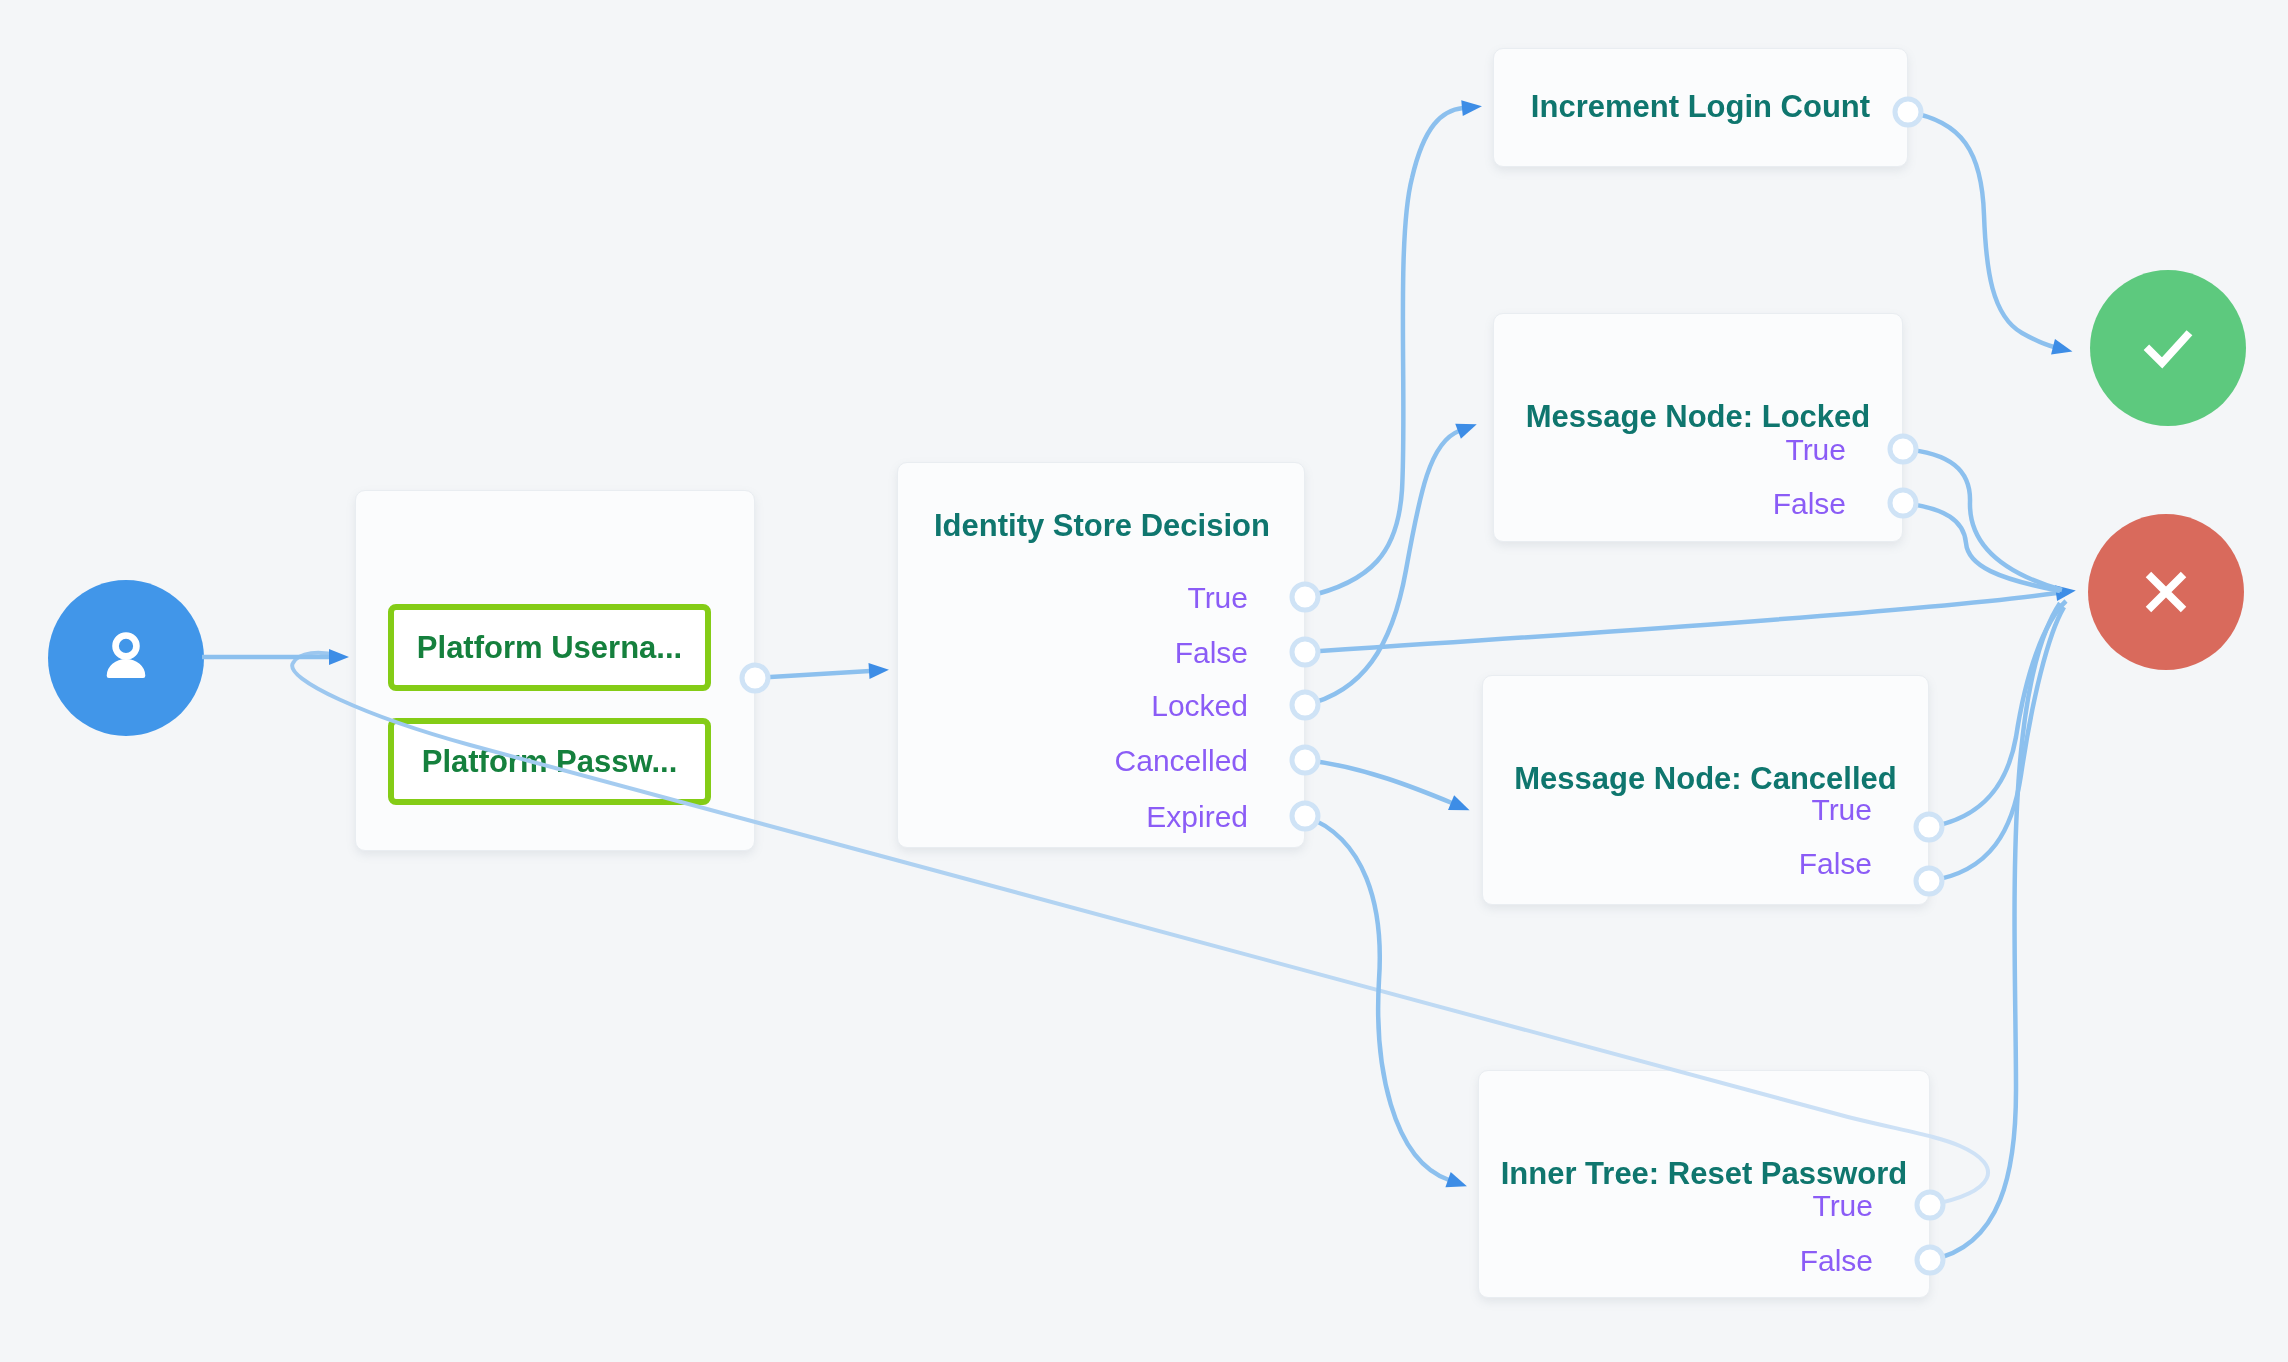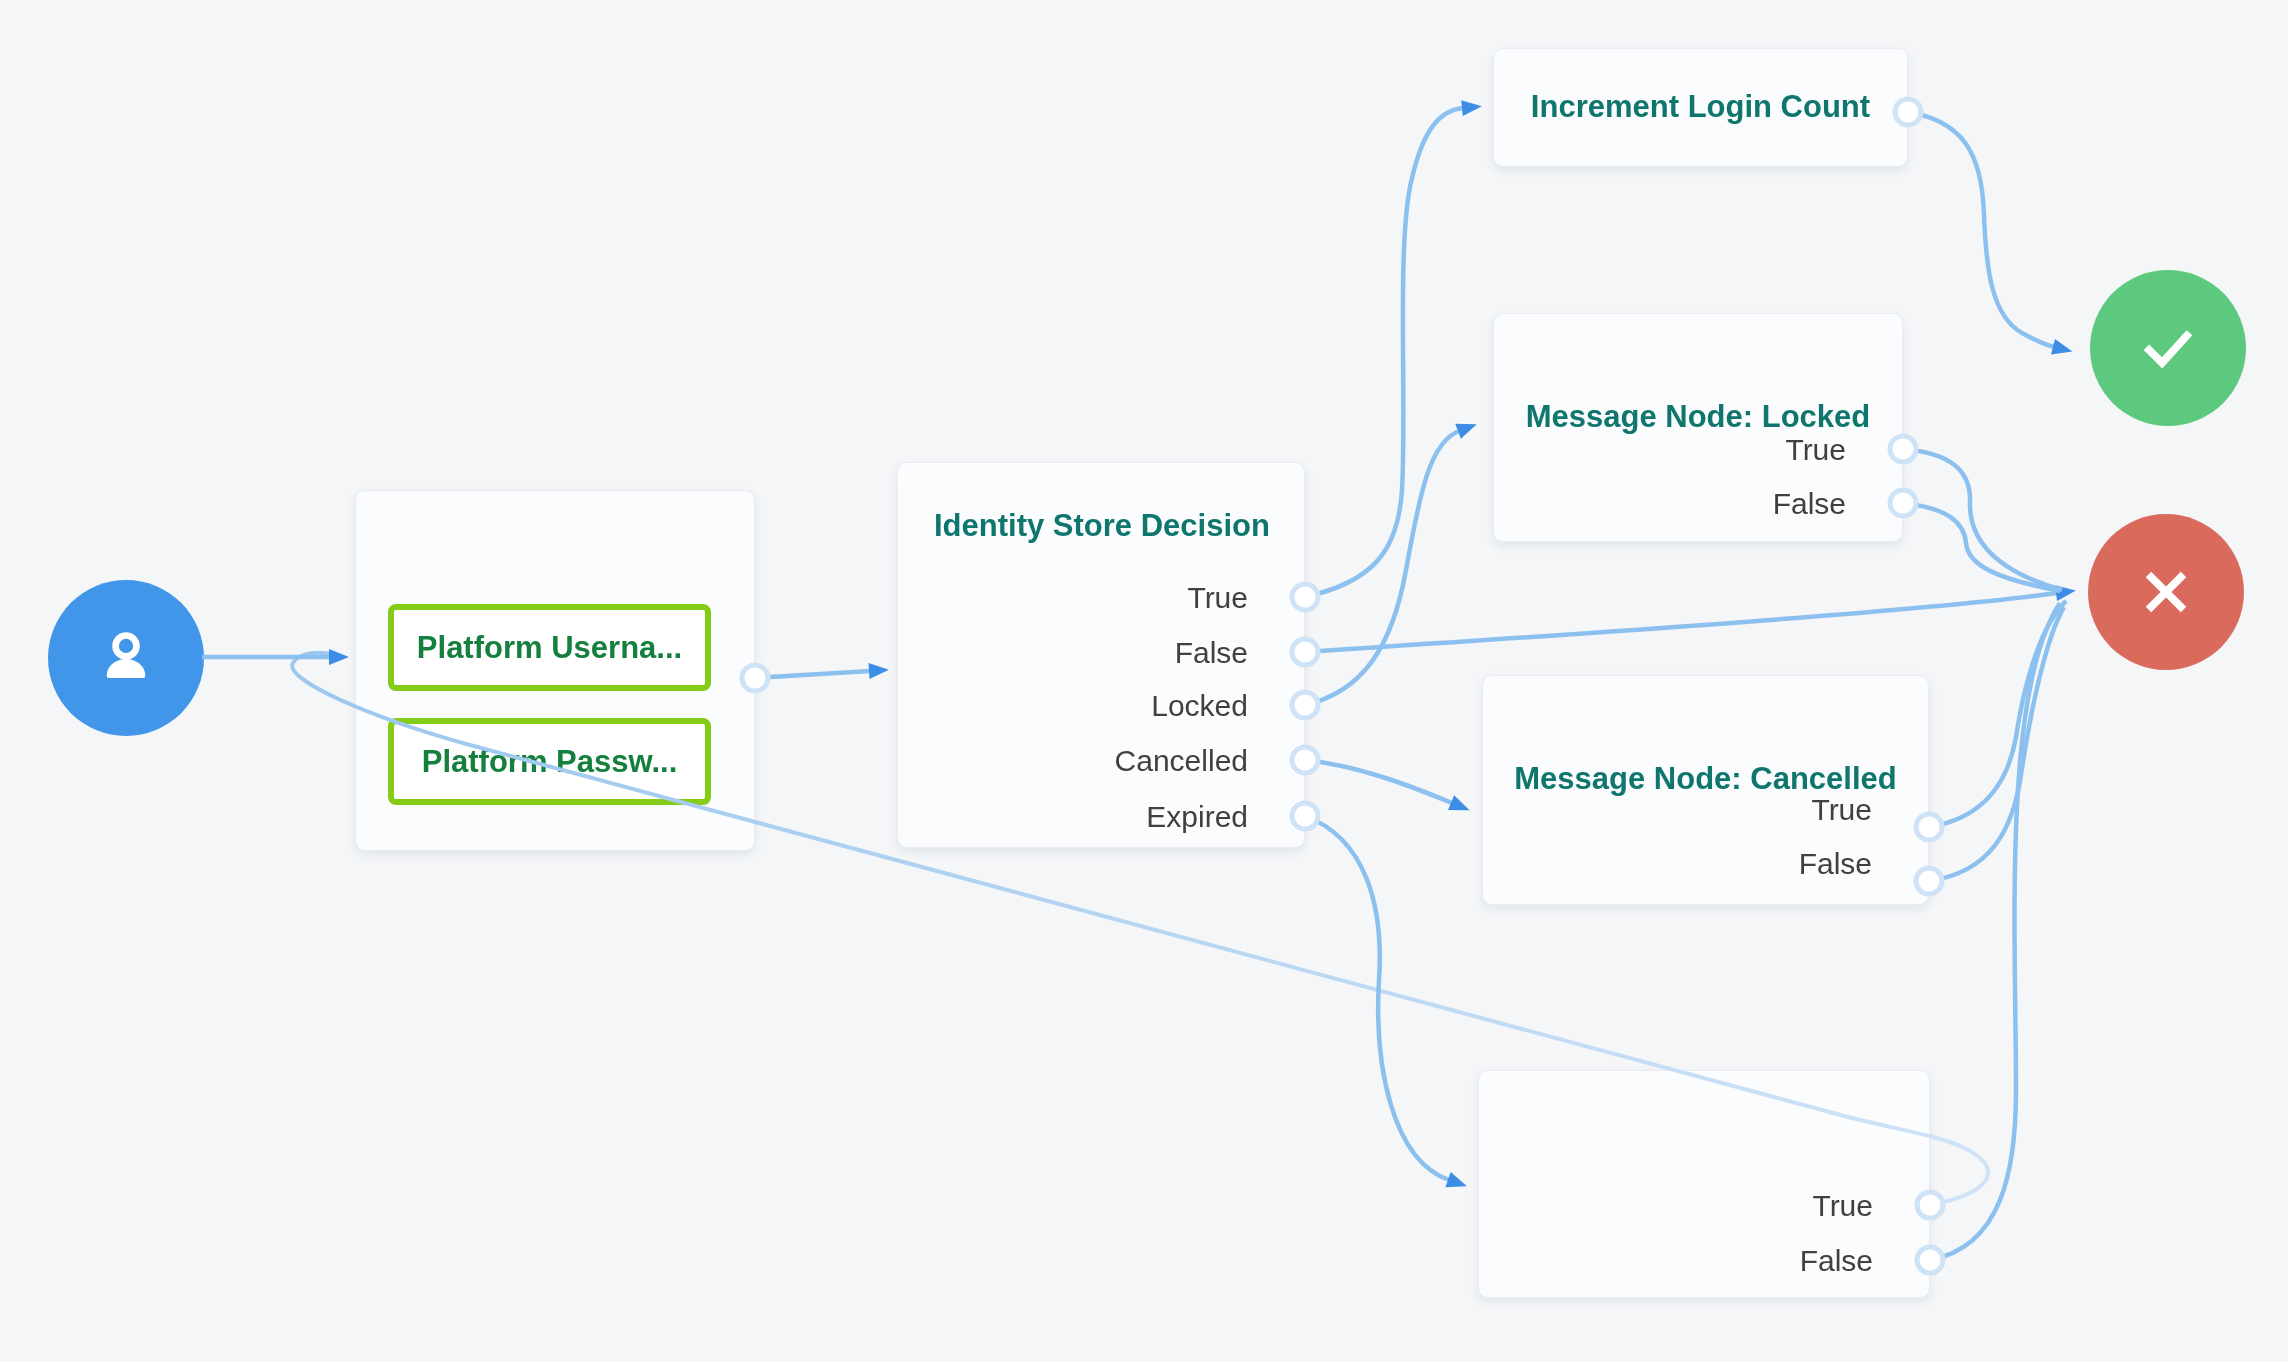--- a/index.html
+++ b/index.html
@@ -6,21 +6,21 @@
   body{font-family:"Liberation Sans","DejaVu Sans",sans-serif;}
   .canvas{position:relative;width:2288px;height:1362px;background:#f4f6f8;overflow:hidden;}
 
   
   .node{position:absolute;background:#fbfcfd;border:1px solid #e9edf1;border-radius:10px;
         box-shadow:0 4px 10px rgba(110,120,140,.13);box-sizing:border-box;}
   .node-title{font-size:31px;font-weight:700;color:#0f766e;line-height:1.1;white-space:nowrap;}
   .title-center{position:absolute;left:0;right:0;top:46px;text-align:center;margin-top:40px;}
   .title-left{position:absolute;left:36px;top:46px;}
   .title-mid{position:absolute;left:0;right:0;top:0;bottom:0;display:flex;align-items:center;justify-content:center;}
-  .outcome{position:absolute;right:0;height:40px;line-height:40px;font-size:30px;color:#404040;
+  .outcome{position:absolute;right:0;height:40px;line-height:40px;font-size:30px;color:#8b5cf6;
            text-align:right;padding-right:56px;white-space:nowrap;width:100%;box-sizing:border-box;}
 
   
   .inner-btn{position:absolute;left:32px;width:323px;height:87px;background:#ffffff;border:6px solid #84cc16;
              border-radius:8px;display:flex;align-items:center;justify-content:center;
              font-size:31px;font-weight:700;color:#15803d;box-sizing:border-box;white-space:nowrap;}
 
   
   .terminal{position:absolute;width:156px;height:156px;border-radius:50%;
             display:flex;align-items:center;justify-content:center;}
@@ -70,20 +70,21 @@
     <div class="outcome" style="top:170px;">False</div>
   </div>
 
   <div class="node" style="left:1482px;top:675px;width:447px;height:230px;">
     <div class="node-title title-center">Message Node: Cancelled</div>
     <div class="outcome" style="top:114px;">True</div>
     <div class="outcome" style="top:168px;">False</div>
   </div>
 
   <div class="node" style="left:1478px;top:1070px;width:452px;height:228px;">
+    <div class="node-title title-center">Inner Tree: Reset Password</div>
     <div class="outcome" style="top:115px;">True</div>
     <div class="outcome" style="top:170px;">False</div>
   </div>
 
   <div class="terminal" style="left:2090px;top:270px;background:#5dc97e;">
     <span style="display:flex;">
       <svg width="78" height="78" viewBox="0 0 24 24">
         <path d="M6.2 12.6 L10.2 16.6 L17.8 8.2" fill="none" stroke="#ffffff" stroke-width="2.4" stroke-linecap="square" stroke-linejoin="miter"></path>
       </svg>
     </span>

